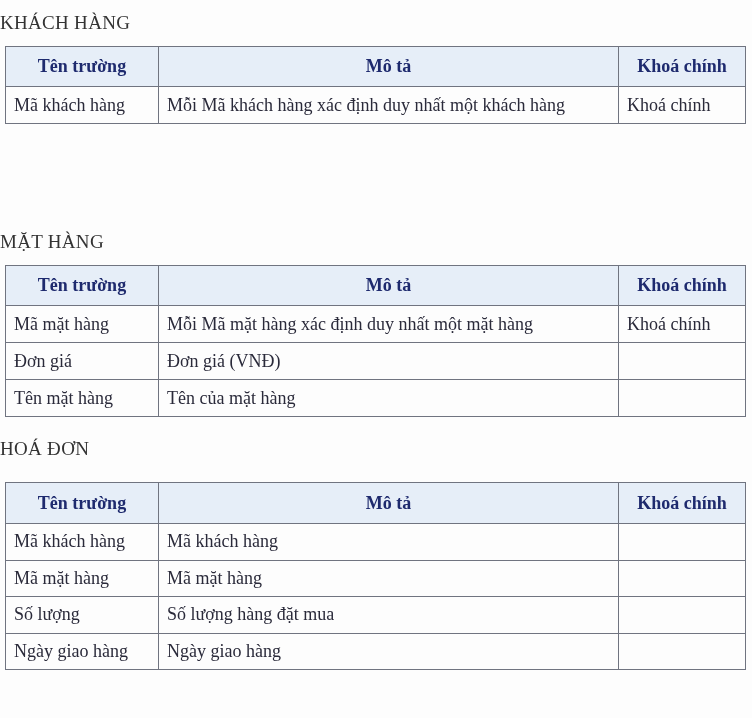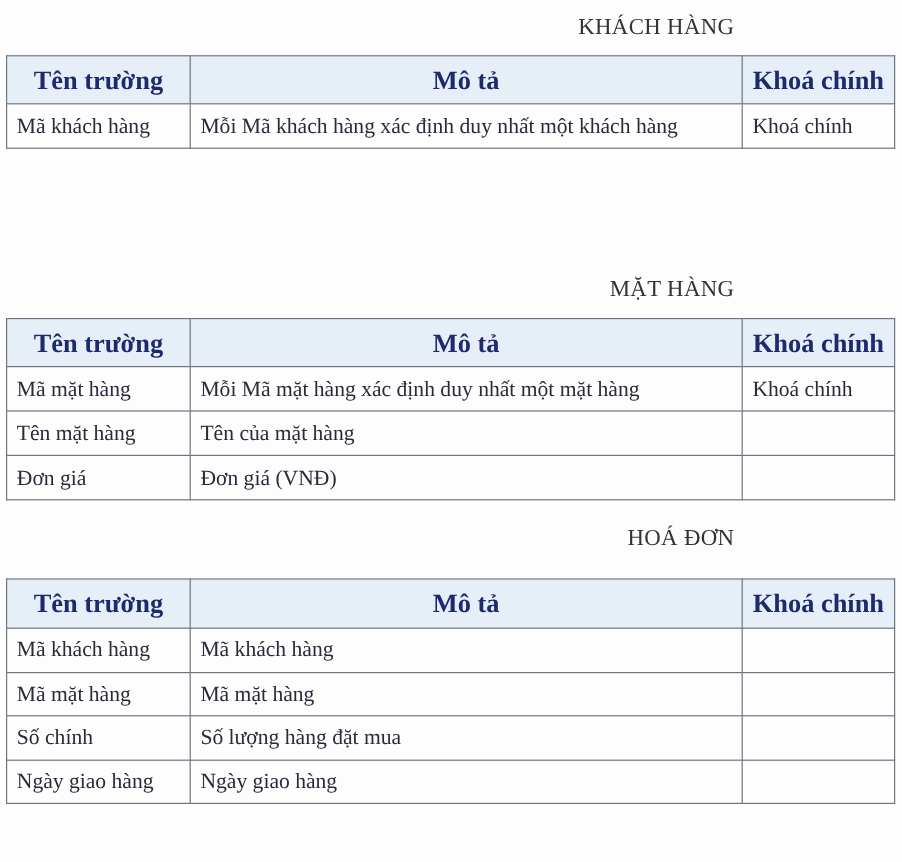--- a/index.html
+++ b/index.html
@@ -2,42 +2,42 @@
 <html><head>
   <meta charset="utf-8">
   <style>
     html, body { margin:0; padding:0; background:#fdfdfd; }
     body {
       width:752px; height:718px; position:relative; overflow:hidden;
       font-family:"Liberation Serif", "DejaVu Serif", serif;
       color:#2a2a3a;
     }
     .title {
-      position:absolute; left:0; width:612px; text-align:right;
+      position:absolute; left:0; width:612px; text-align:left;
       font-size:19px; color:#333; letter-spacing:0.3px;
     }
     table {
       position:absolute; left:5px; width:740px;
       border-collapse:collapse; table-layout:fixed;
       font-size:18px;
     }
     td, th {
       border:1.5px solid #707480;
       padding:0 8px;
       text-align:left;
       font-weight:normal;
       white-space:nowrap;
       overflow:hidden;
     }
     th {
       background:#e6eef8;
       color:#1e2a6e;
       font-weight:bold;
       text-align:center;
-      font-size:22px;
+      font-size:18px;
     }
     col.c1 { width:153px; }
     col.c2 { width:460px; }
     col.c3 { width:127px; }
     #t1 { top:46px; }
     #t1 th { height:39px; }
     #t1 td { height:36px; }
     #t2 { top:265px; }
     #t2 th { height:39px; }
     #t2 td { height:36px; }
@@ -81,27 +81,27 @@
     <th>Tên trường</th>
     <th>Mô tả</th>
     <th>Khoá chính</th>
   </tr>
   <tr>
     <td>Mã mặt hàng</td>
     <td>Mỗi Mã mặt hàng xác định duy nhất một mặt hàng</td>
     <td>Khoá chính</td>
   </tr>
   <tr>
-    <td>Tên mặt hàng</td>
-    <td>Tên của mặt hàng</td>
+    <td>Đơn giá</td>
+    <td>Đơn giá (VNĐ)</td>
     <td></td>
   </tr>
   <tr>
-    <td>Đơn giá</td>
-    <td>Đơn giá (VNĐ)</td>
+    <td>Tên mặt hàng</td>
+    <td>Tên của mặt hàng</td>
     <td></td>
   </tr>
 </tbody>
   </table>
 
 <div class="title" style="top:438px;">HOÁ ĐƠN</div>
 <table id="t3">
   <colgroup>
       <col class="c1">
       <col class="c2">
@@ -117,21 +117,21 @@
     <td>Mã khách hàng</td>
     <td>Mã khách hàng</td>
     <td></td>
   </tr>
   <tr>
     <td>Mã mặt hàng</td>
     <td>Mã mặt hàng</td>
     <td></td>
   </tr>
   <tr>
-    <td>Số chính</td>
+    <td>Số lượng</td>
     <td>Số lượng hàng đặt mua</td>
     <td></td>
   </tr>
   <tr>
     <td>Ngày giao hàng</td>
     <td>Ngày giao hàng</td>
     <td></td>
   </tr>
 </tbody>
   </table>

